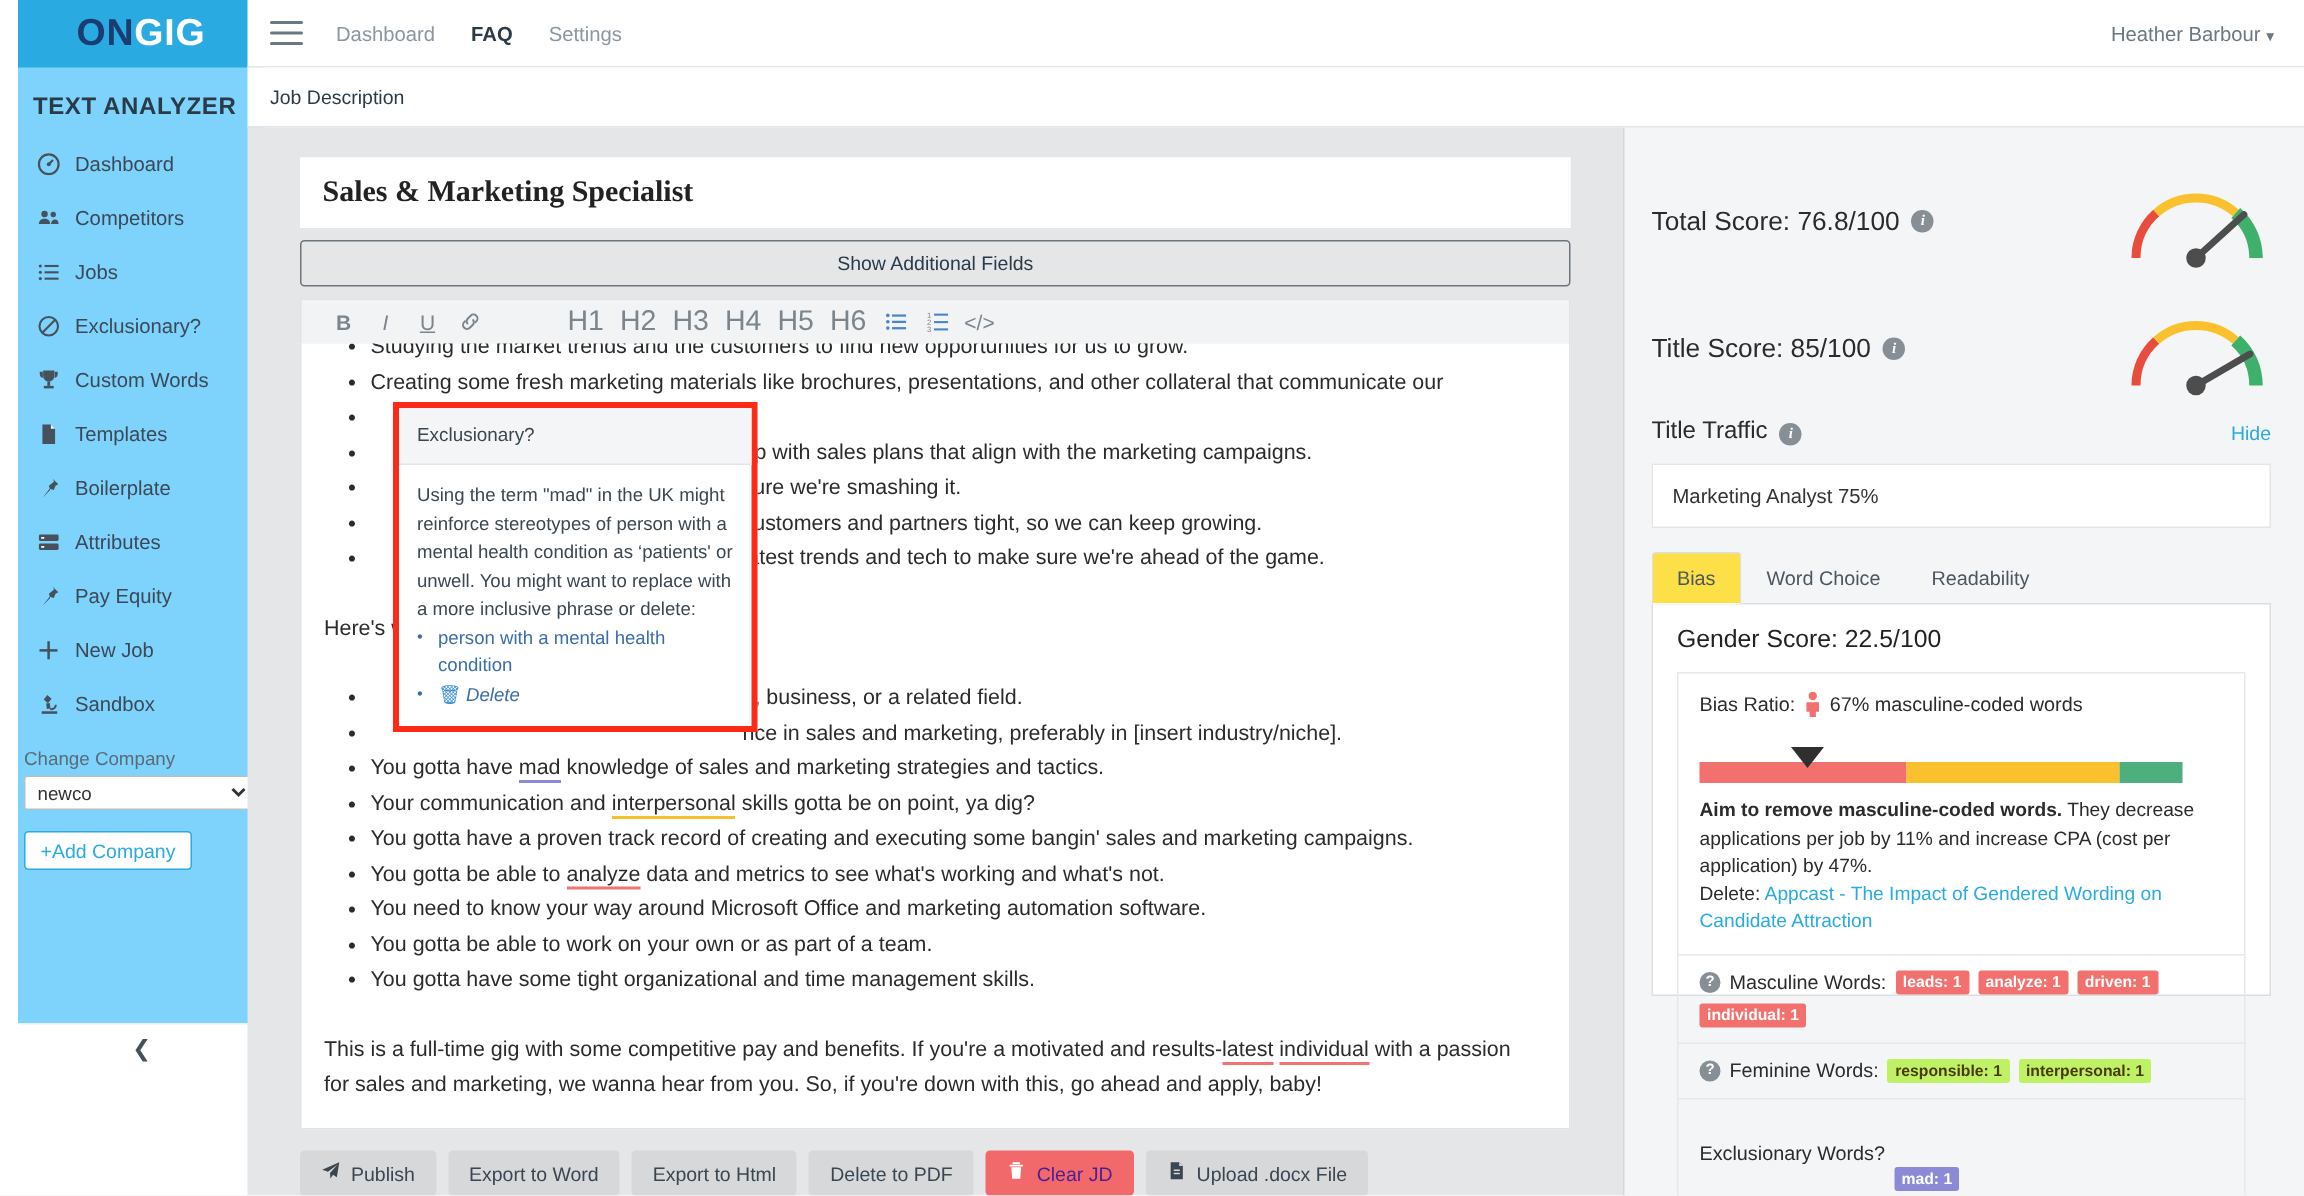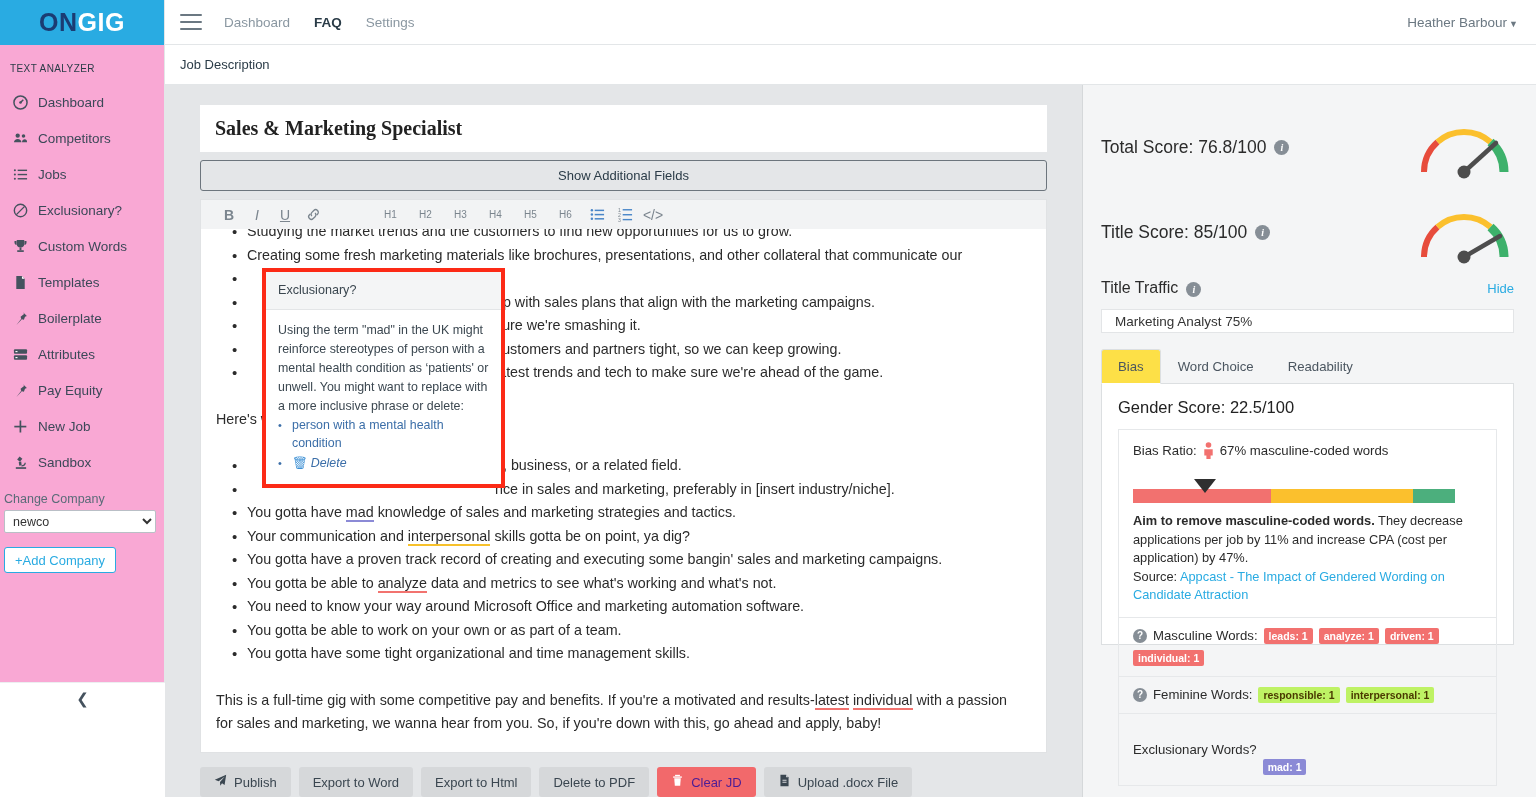--- a/index.html
+++ b/index.html
@@ -6,33 +6,33 @@
   html, body {
     width: 1536px; height: 797px;
     font-family: "Liberation Sans", sans-serif;
     background: #ffffff;
     overflow: hidden;
   }
   .app { position: relative; width: 1536px; height: 797px; }
 
   
   .sidebar {
-    position: absolute; left: 0; top: 0; width: 165px; height: 714px;
-    background: #f9a8d4; border-right: 1px solid #e3e6e8;
+    position: absolute; left: 12px; top: 0; width: 165px; height: 714px;
+    background: #7dd3fc; border-right: 1px solid #e3e6e8;
   }
   .logo-bar {
     height: 45px; background: #29ABE2;
     display: flex; align-items: center; justify-content: center;
   }
   .logo-text { font-size: 25px; font-weight: bold; letter-spacing: .5px; }
   .logo-on { color: #1b3c73; }
   .logo-gig { color: #ffffff; }
 
   .sidebar-title {
-    font-size: 10px; font-weight: normal; color: #2a3b47;
+    font-size: 16px; font-weight: bold; color: #2a3b47;
     letter-spacing: .4px; padding: 18px 0 10px 10px;
   }
   .nav-item {
     display: flex; align-items: center; gap: 10px;
     padding: 10px 0 10px 12px; font-size: 13.5px; color: #3c4858;
     cursor: pointer;
   }
   .nav-ico {
     width: 16px; height: 16px; flex: 0 0 16px;
     display: flex; align-items: center; justify-content: center;
@@ -118,21 +118,21 @@
 
   .fmt-toolbar {
     margin-top: 8px; height: 30px; background: #f2f3f4;
     border: 1px solid #e0e2e4; border-bottom: none;
     display: flex; align-items: center; padding: 0 14px; gap: 0;
   }
   .fmt-btn {
     min-width: 28px; height: 26px; display: flex; align-items: center;
     justify-content: center; font-size: 14px; color: #7b858e; cursor: pointer;
   }
-  .fmt-btn.head { font-size: 10px; color: #7b858e; min-width: 35px; }
+  .fmt-btn.head { font-size: 19px; color: #7b858e; min-width: 35px; }
   .fmt-sep { width: 46px; }
   .fmt-btn.blue svg { fill: #4a86c8; }
   .fmt-btn svg { width: 15px; height: 15px; fill: #7b858e; }
 
   .editor-body {
     background: #fff; border: 1px solid #e0e2e4; border-top: none;
     height: 524px; padding: 0 13px; overflow: hidden; position: relative;
     font-size: 14.3px; color: #2b2b2b; line-height: 23.5px;
   }
   .editor-scroll { position: relative; margin-top: -9px; }
@@ -205,21 +205,21 @@
   }
   .gauge { width: 100px; height: 62px; }
 
   .traffic-head {
     display: flex; align-items: center; justify-content: space-between;
     margin-top: 4px; margin-bottom: 9px;
   }
   .traffic-title { font-size: 16px; color: #2b2b2b; display: flex; align-items: flex-end; gap: 8px; }
   .hide-link { font-size: 13px; color: #29ABE2; cursor: pointer; }
   .traffic-box {
-    background: #fff; border: 1px solid #e3e5e7; height: 24px;
+    background: #fff; border: 1px solid #e3e5e7; height: 43px;
     display: flex; align-items: center; padding-left: 13px;
     font-size: 13.5px; color: #333; margin-top: 12px;
   }
 
   .tabs { display: flex; margin-top: 16px; }
   .tab {
     padding: 9px 16px; font-size: 13.2px; color: #4b5660; cursor: pointer;
     border: 1px solid transparent; border-radius: 3px 3px 0 0;
     background: transparent;
   }
@@ -615,21 +615,21 @@
             <div class="ratio-bar">
               <div class="seg-red" style="width:43%"></div>
               <div class="seg-yellow" style="width:44%"></div>
               <div class="seg-green" style="width:13%"></div>
             </div>
             <div class="ratio-marker" style="left:61px"></div>
           </div>
 
           <div class="bias-text">
             <b>Aim to remove masculine-coded words.</b><span> They decrease applications per job by 11% and increase CPA (cost per application) by 47%.</span><br>
-            <span>Source:</span>
+            <span>Delete:</span>
             <span class="src-link">Appcast - The Impact of Gendered Wording on Candidate Attraction</span>
           </div>
         </div>
 
         <div class="words-row">
           <span class="q-ico">?</span>
           <span>Masculine Words:</span>
           <span class="badge masc">leads: 1</span>
           <span class="badge masc">analyze: 1</span>
           <span class="badge masc">driven: 1</span>

